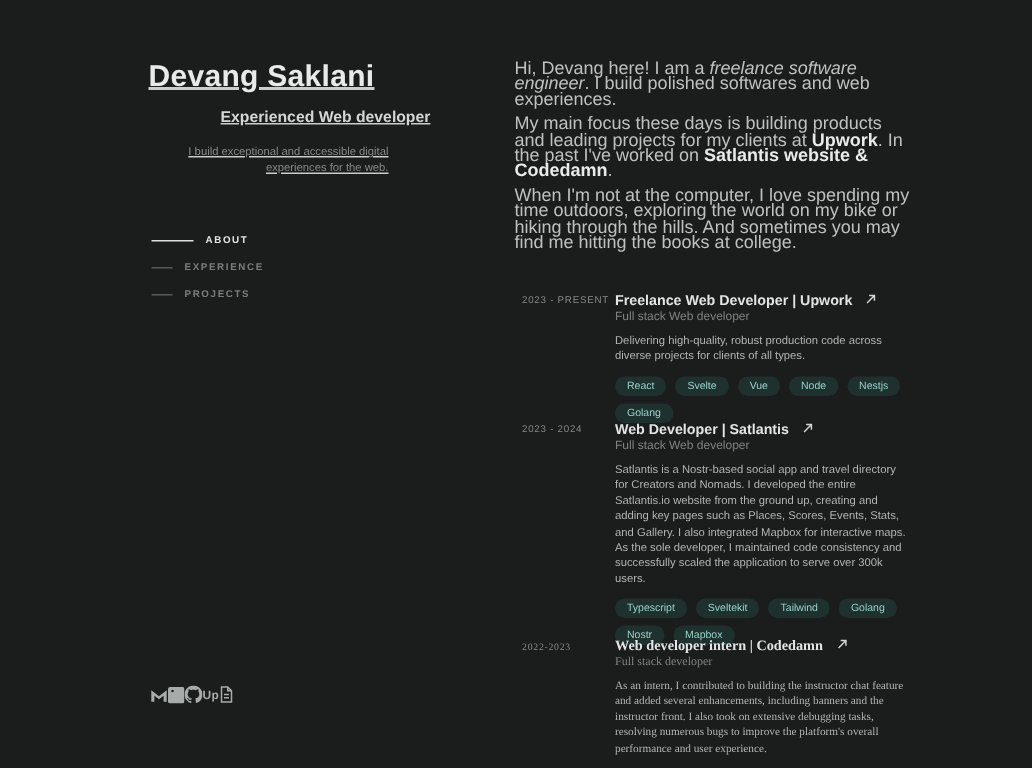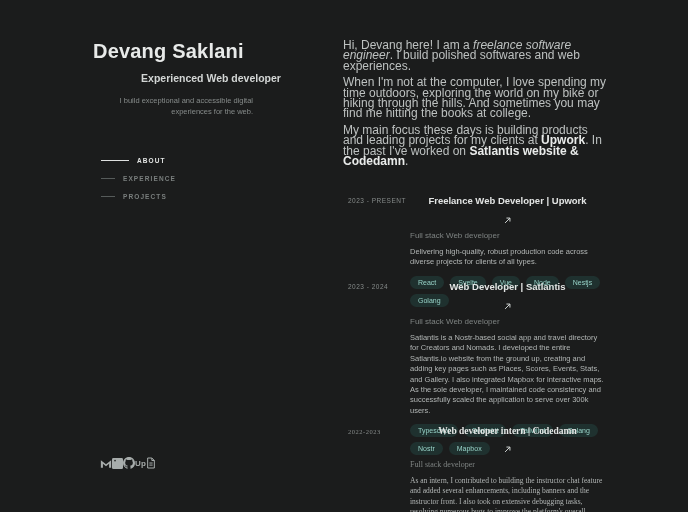--- a/index.html
+++ b/index.html
@@ -7,21 +7,21 @@
   body {
     background:#1b1c1c;
     font-family:"Liberation Sans", sans-serif;
     color:#c9cdcc;
     overflow:hidden;
     position:relative;
     -webkit-font-smoothing:antialiased;
   }
 
   
-  .sidebar { position:absolute; left:93px; top:40px; width:236px; }
+  .sidebar { position:absolute; left:99px; top:40px; width:236px;text-decoration:underline; }
   .name { font-size:20px; font-weight:700; color:#e8eae9; letter-spacing:0.2px; }
   .role { margin-top:9px; font-size:10.5px; font-weight:600; color:#d3d6d5;text-align:center; }
   .tagline { margin-top:12px; font-size:7.5px; line-height:10.5px; color:#868b8a; width:160px;text-align:right; }
 
   .nav { position:absolute; left:101px; top:151px; }
   .nav-item { display:flex; align-items:center; height:18px; cursor:pointer; }
   .nav-line { height:1px; background:#565b5a; width:14px; margin-right:8px; }
   .nav-label { font-size:6.5px; font-weight:700; letter-spacing:1.1px; color:#7a7f7e; text-transform:uppercase; }
   .nav-item.active .nav-line { width:28px; background:#dfe1e0; }
   .nav-item.active .nav-label { color:#e4e6e5; }
@@ -35,23 +35,23 @@
   .about { position:absolute; left:343px; top:40px; width:264px; }
   .about p { font-size:12px; line-height:10.4px; color:#bdc1c0; margin-bottom:6px; }
   .about .em { font-style:italic; }
   .about .hl { color:#e9ebea; font-weight:600; cursor:pointer; }
 
   .entry { position:absolute; left:343px; width:262px; display:grid; grid-template-columns:67px 195px; }
   .entry-1 { top:195px; }
   .entry-2 { top:281px; }
   .entry-3 { top:426px;font-family:Liberation Serif, serif; }
   .period { font-size:6.5px; letter-spacing:0.5px; color:#858a89; text-transform:uppercase; padding-top:2px; padding-left:5px; white-space:nowrap; }
-  .entry-title { font-size:9.5px; font-weight:600; color:#e3e5e4; cursor:pointer; display:flex; align-items:center; gap:9px;flex-direction:column; }
+  .entry-title { font-size:9.5px; font-weight:600; color:#e3e5e4; cursor:pointer; display:flex; align-items:flex-end; gap:9px; }
   .ext-arrow { display:inline-block; }
-  .entry-sub { margin-top:5px; font-size:8px; color:#7e8382; }
+  .entry-sub { margin-top:0; font-size:8px; color:#7e8382; }
   .entry-desc { margin-top:7px; font-size:7.5px; line-height:10.4px; color:#b1b5b4; }
   .tags { margin-top:8px; display:flex; flex-wrap:wrap; gap:5px 6px; }
   .tag { font-size:7px; color:#97d2c7; background:rgba(65,195,175,0.13); padding:3px 8px; border-radius:999px; line-height:1; }
 </style>
 </head>
 <body>
 
 <header class="sidebar">
   <h1 class="name">Devang Saklani</h1>
   <h2 class="role">Experienced Web developer</h2>
@@ -95,22 +95,22 @@
   <a title="Resume">
     <svg width="10" height="12" viewBox="0 0 12 14" fill="none" stroke="currentColor" stroke-width="1.2">
       <path d="M2 1h5l3 3v9H2z"></path>
       <path d="M7 1v3h3M4 7h4M4 9.5h4"></path>
     </svg>
   </a>
 </div>
 
 <section class="about">
   <p><span>Hi, Devang here! I am a </span><span class="em">freelance software engineer</span><span>. I build polished softwares and web experiences.</span></p>
+  <p><span>My main focus these days is building products and leading projects for my clients at </span><span class="hl">Upwork</span><span>. In the past I've worked on </span><span class="hl">Satlantis website &amp; Codedamn</span><span>.</span></p>
   <p>When I'm not at the computer, I love spending my time outdoors, exploring the world on my bike or hiking through the hills. And sometimes you may find me hitting the books at college.</p>
-  <p><span>My main focus these days is building products and leading projects for my clients at </span><span class="hl">Upwork</span><span>. In the past I've worked on </span><span class="hl">Satlantis website &amp; Codedamn</span><span>.</span></p>
 </section>
 
 <article class="entry entry-1">
   <div class="period">2023 - PRESENT</div>
   <div class="entry-body">
     <div class="entry-title">
       <span>Freelance Web Developer | Upwork</span>
       <span class="ext-arrow">
         <svg width="7" height="7" viewBox="0 0 10 10" fill="none" stroke="#d2d6d5" stroke-width="1.4">
             <path d="M1.5 8.5 8.5 1.5M3.5 1.5h5v5"></path>

